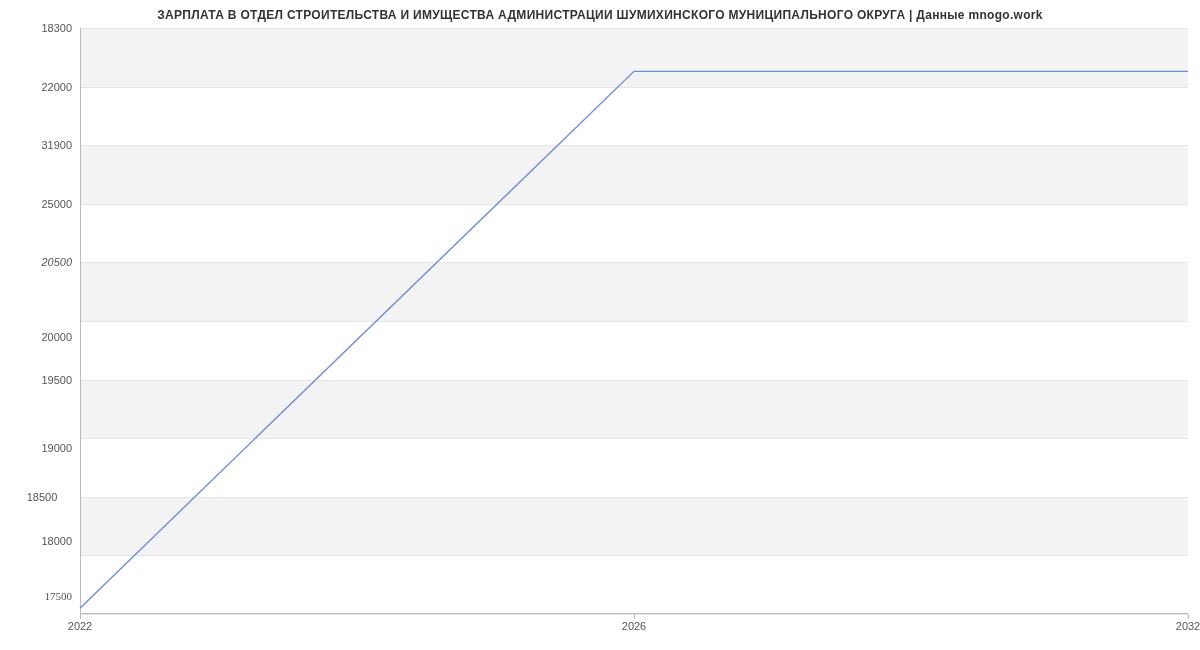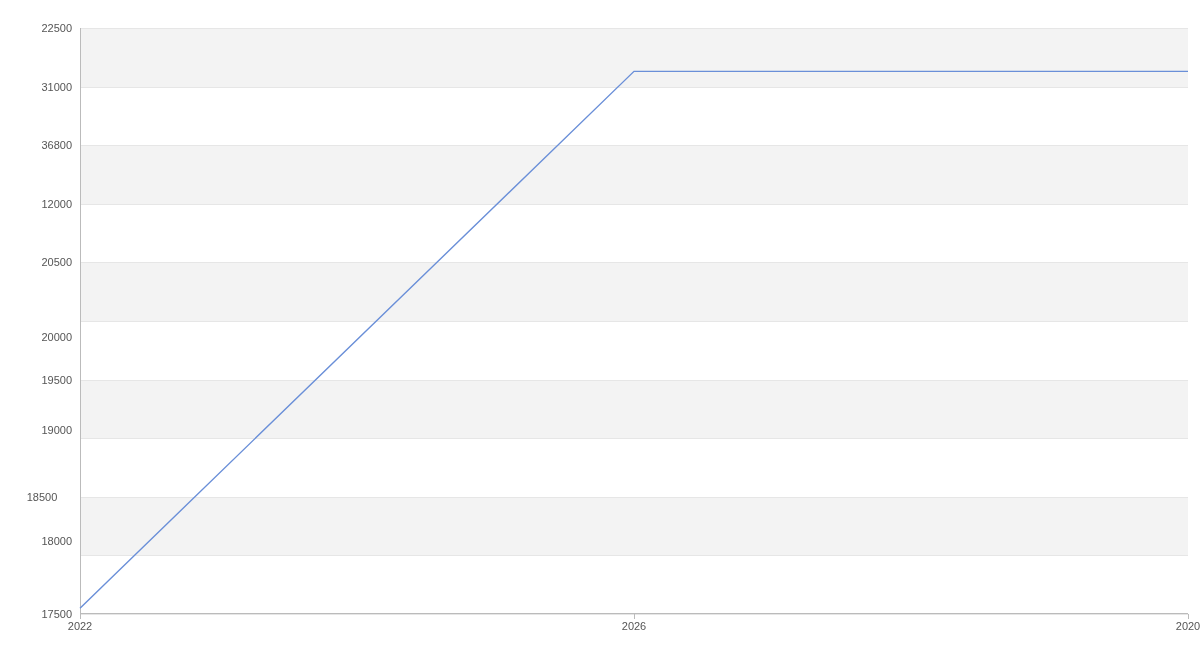--- a/index.html
+++ b/index.html
@@ -76,20 +76,21 @@
     top: 28px;
     width: 1108px;
     height: 586px;
     overflow: visible;
   }
 </style>
 </head>
 <body>
 
 <div class="chart-container">
+  <div class="chart-title">ЗАРПЛАТА В ОТДЕЛ СТРОИТЕЛЬСТВА И ИМУЩЕСТВА АДМИНИСТРАЦИИ ШУМИХИНСКОГО МУНИЦИПАЛЬНОГО ОКРУГА | Данные mnogo.work</div>
 
   <div class="plot-area">
 
   <div class="grid-band" style="top: 468.8px; height: 58.6px;"></div>
       <div class="grid-band" style="top: 351.6px; height: 58.6px;"></div>
       <div class="grid-band" style="top: 234.4px; height: 58.6px;"></div>
       <div class="grid-band" style="top: 117.2px; height: 58.6px;"></div>
       <div class="grid-band" style="top: 0px; height: 58.6px;"></div>
       <div class="grid-line" style="top: 586px;"></div>
       <div class="grid-line" style="top: 527.4px;"></div>
@@ -101,30 +102,30 @@
       <div class="grid-line" style="top: 175.8px;"></div>
       <div class="grid-line" style="top: 117.2px;"></div>
       <div class="grid-line" style="top: 58.6px;"></div>
       <div class="grid-line" style="top: 0px;"></div>
     </div>
 
   <svg class="line-svg">
     <polyline id="data-polyline" fill="none" stroke-width="1.4" points="0,580.14 554,43.36399999999992 1108,43.36399999999992" stroke="#6a8fd8"></polyline>
   </svg>
 
-<div class="y-tick-label" style="top: 614px;">17500</div>
+<div class="y-tick-label" style="top: 596px; font-family: Liberation Serif, serif;">17500</div>
     <div class="y-tick-label" style="top: 541px;">18000</div>
     <div class="y-tick-label" style="top: 496.8px; text-align: center;">18500</div>
-    <div class="y-tick-label" style="top: 430px;">19000</div>
+    <div class="y-tick-label" style="top: 448px;">19000</div>
     <div class="y-tick-label" style="top: 379.6px;">19500</div>
     <div class="y-tick-label" style="top: 321px; margin-top: 16px;">20000</div>
-    <div class="y-tick-label" style="top: 262.4px;">20500</div>
-    <div class="y-tick-label" style="top: 203.8px;">12000</div>
-    <div class="y-tick-label" style="top: 145.2px;">36800</div>
-    <div class="y-tick-label" style="top: 86.6px;">31000</div>
-    <div class="y-tick-label" style="top: 28px;">22500</div>
+    <div class="y-tick-label" style="top: 262.4px; font-style: italic;">20500</div>
+    <div class="y-tick-label" style="top: 203.8px;">25000</div>
+    <div class="y-tick-label" style="top: 145.2px;">31900</div>
+    <div class="y-tick-label" style="top: 86.6px;">22000</div>
+    <div class="y-tick-label" style="top: 28px;">18300</div>
     <div class="x-tick-label" style="left: 80px; text-align: right;">2022</div>
     <div class="x-tick" style="left: 80px;"></div>
     <div class="x-tick-label" style="left: 634px;">2026</div>
     <div class="x-tick" style="left: 634px;"></div>
-    <div class="x-tick-label" style="left: 1188px;">2020</div>
+    <div class="x-tick-label" style="left: 1188px;">2032</div>
     <div class="x-tick" style="left: 1188px;"></div>
   </div>
 
 </body></html>

